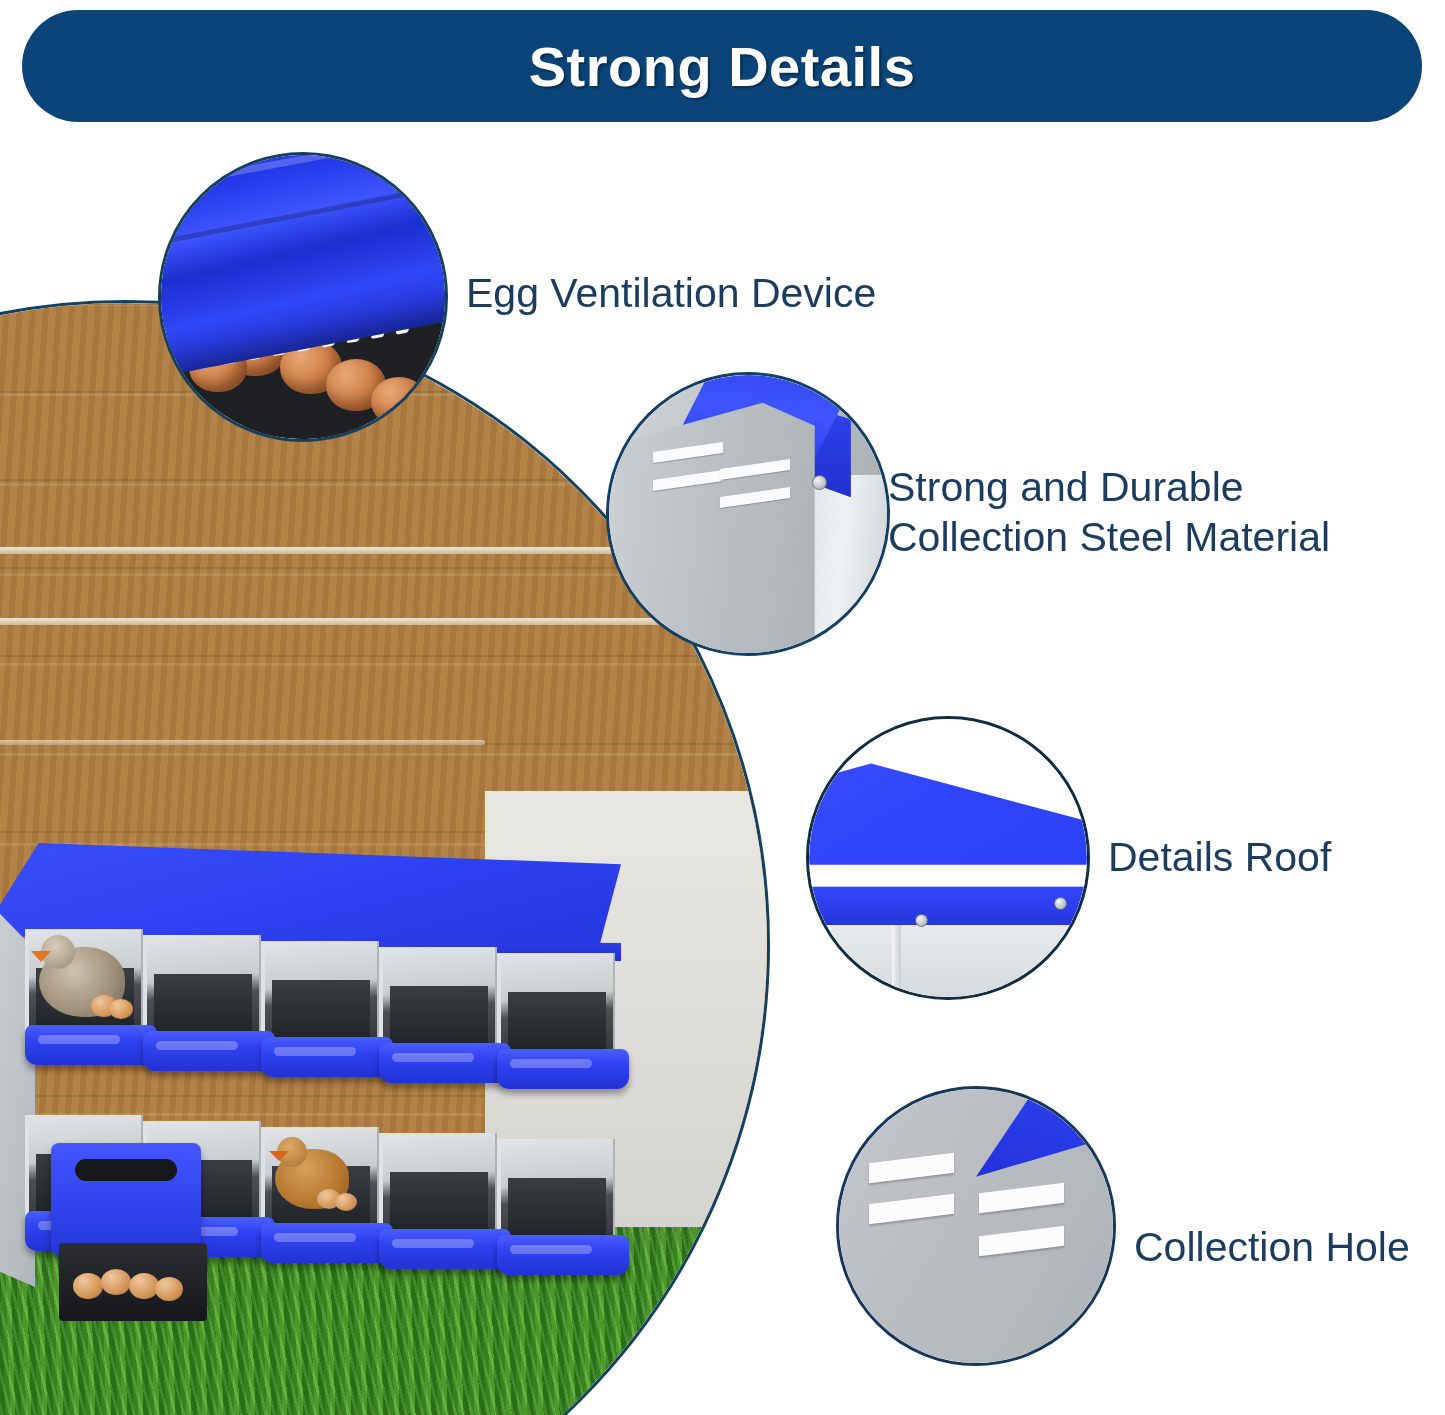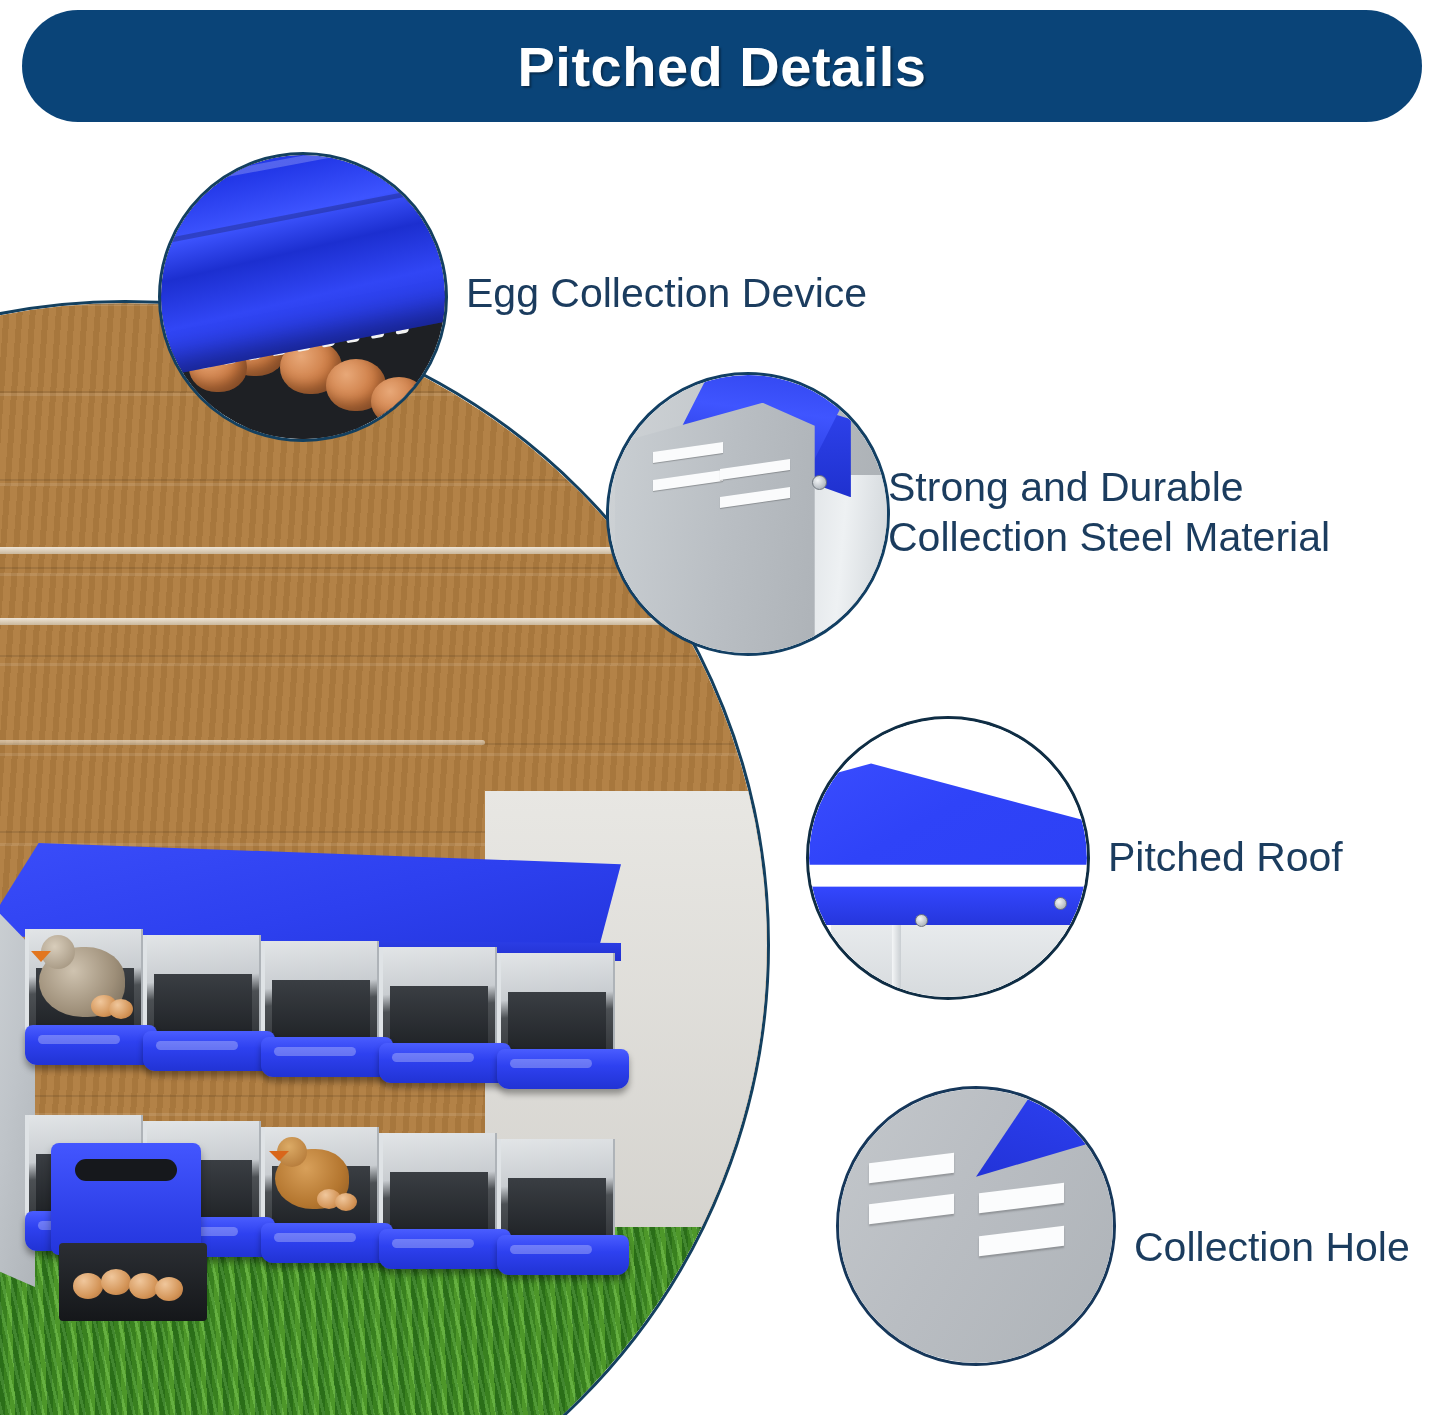--- a/index.html
+++ b/index.html
@@ -157,21 +157,21 @@
   .handle{position:absolute;left:88px;top:300px;width:150px;height:112px;
       background:linear-gradient(180deg,#4356ff,#2335dd);border-radius:8px;
       box-shadow:0 6px 8px rgba(0,0,0,.35);}
   .handle:after{content:"";position:absolute;left:16%;top:14%;width:68%;height:22px;
       border-radius:11px;background:#16181c;}
 </style>
 </head>
 <body>
 
 <div class="banner">
-  <span class="banner-title">Pitched Details</span>
+  <span class="banner-title">Strong Details</span>
 </div>
 
 <div id="main-photo">
   <div class="mp-inner">
     <div class="mp-fence">
       <div class="mp-fence-tex"></div>
     </div>
     <div class="mp-rail" style="left:2%;top:19%;width:92%;"></div>
     <div class="mp-rail" style="left:4%;top:24.5%;width:90%;"></div>
     <div class="mp-rail" style="left:26%;top:34%;width:52%;height:5px;opacity:.6;"></div>
@@ -292,21 +292,21 @@
       <i style="left:33%"></i>
         <i style="left:44%"></i>
         <i style="left:55%"></i>
       <i style="left:66%"></i>
         <i style="left:77%"></i>
         <i style="left:88%"></i>
     </div>
     <div class="egg-lid"></div>
   </div>
 </div>
-<div class="label" style="left:466px;top:268px;">Egg Collection Device</div>
+<div class="label" style="left:466px;top:268px;">Egg Ventilation Device</div>
 
 <div class="callout" id="c-steel">
   <div class="cl-inner">
     <div class="steel-bg"></div>
     <div class="steel-right"></div>
     <div class="steel-edge"></div>
     <div class="steel-roofB"></div>
     <div class="steel-roofA"></div>
     <div class="steel-wall"></div>
     <div class="vslot" style="left:16%;top:26%;width:25%;height:11px;"></div>
@@ -324,21 +324,21 @@
     <div class="roof-bg"></div>
     <div class="roof-wall"></div>
     <div class="roof-post"></div>
     <div class="roof-fascia"></div>
     <div class="roof-top"></div>
     <div class="roof-hl"></div>
     <div class="screw" style="left:38%;top:70%;width:11px;height:11px;"></div>
     <div class="screw" style="left:88%;top:64%;width:11px;height:11px;"></div>
   </div>
 </div>
-<div class="label" style="left:1108px;top:832px;">Pitched Roof</div>
+<div class="label" style="left:1108px;top:832px;">Details Roof</div>
 
 <div class="callout" id="c-vent">
   <div class="cl-inner">
     <div class="vent-bg"></div>
     <div class="vent-roof"></div>
     <div class="vent-slot" style="left:11%;top:25%;width:31%;height:20px;"></div>
     <div class="vent-slot" style="left:11%;top:40%;width:31%;height:20px;"></div>
     <div class="vent-slot" style="left:51%;top:36%;width:31%;height:20px;"></div>
     <div class="vent-slot" style="left:51%;top:52%;width:31%;height:20px;"></div>
   </div>

